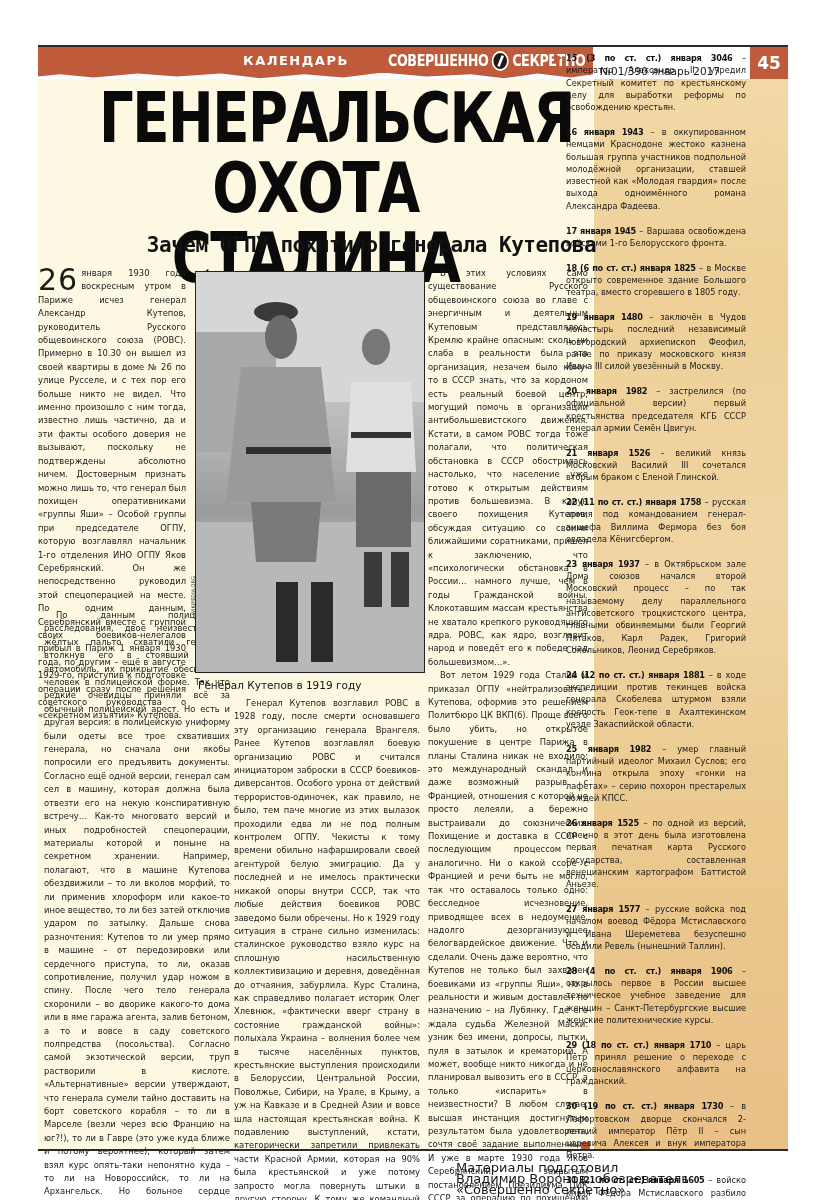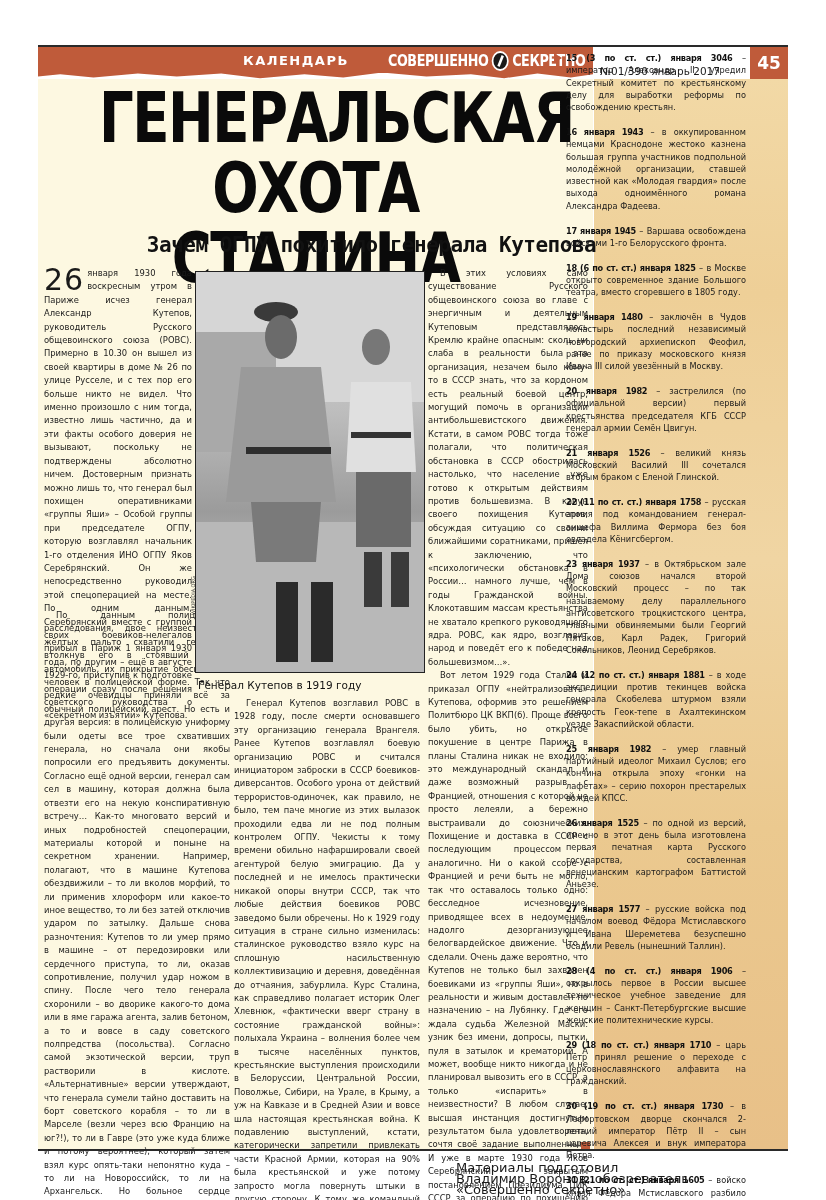--- a/index.html
+++ b/index.html
@@ -66,21 +66,21 @@
   </div>
   <div class="page-num">45</div>
 
   <div class="main-bg"></div>
   <div class="calendar-bg"></div>
 
   <div class="title l1">ГЕНЕРАЛЬСКАЯ</div>
   <div class="title l2">ОХОТА СТАЛИНА</div>
   <div class="subtitle">Зачем ОГПУ похитило генерала Кутепова</div>
 
-  <div class="col" style="left:6px; top:222px; width:148px;">
+  <div class="col" style="left:0; top:222px; width:148px;">
     <p class="noind"><span class="dropcap">26</span><span>января 1930 года воскресным утром в Париже исчез генерал Александр Кутепов, руководитель Русского общевоинского союза (РОВС). Примерно в 10.30 он вышел из своей квартиры в доме № 26 по улице Русселе, и с тех пор его больше никто не видел. Что именно произошло с ним тогда, известно лишь частично, да и эти факты особого доверия не вызывают, поскольку не подтверждены абсолютно ничем. Достоверным признать можно лишь то, что генерал был похищен оперативниками «группы Яши» – Особой группы при председателе ОГПУ, которую возглавлял начальник 1-го отделения ИНО ОГПУ Яков Серебрянский. Он же непосредственно руководил этой спецоперацией на месте. По одним данным, Серебрянский вместе с группой своих боевиков-нелегалов прибыл в Париж 1 января 1930 года, по другим – ещё в августе 1929-го, приступив к подготовке операции сразу после решения советского руководства о «секретном изъятии» Кутепова.</span></p>
   </div>
   <div class="col" style="left:6px; top:578px; width:148px; height:0;"></div>
 
   <div class="col" style="left:6px; top:564px; width:186px;">
     <p>По данным полицейского расследования, двое неизвестных в жёлтых пальто схватили генерала, втолкнув его в стоявший рядом автомобиль, их прикрытие обеспечивал человек в полицейской форме. Так что редкие очевидцы приняли всё за обычный полицейский арест. Но есть и другая версия: в полицейскую униформу были одеты все трое схвативших генерала, но сначала они якобы попросили его предъявить документы. Согласно ещё одной версии, генерал сам сел в машину, которая должна была отвезти его на некую конспиративную встречу… Как-то многовато версий и иных подробностей спецоперации, материалы которой и поныне на секретном хранении. Например, полагают, что в машине Кутепова обездвижили – то ли вколов морфий, то ли применив хлороформ или какое-то иное вещество, то ли без затей отключив ударом по затылку. Дальше снова разночтения: Кутепов то ли умер прямо в машине – от передозировки или сердечного приступа, то ли, оказав сопротивление, получил удар ножом в спину. После чего тело генерала схоронили – во дворике какого-то дома или в яме гаража агента, залив бетоном, а то и вовсе в саду советского полпредства (посольства). Согласно самой экзотической версии, труп растворили в кислоте. «Альтернативные» версии утверждают, что генерала сумели тайно доставить на борт советского корабля – то ли в Марселе (везли через всю Францию на юг?!), то ли в Гавре (это уже куда ближе и потому вероятнее), который затем взял курс опять-таки непонятно куда – то ли на Новороссийск, то ли на Архангельск. Но больное сердце генерала, мол, не выдержало – он умер во время плавания…</p>
   </div>
 
   <div class="photo">
     <svg viewBox="0 0 228 400" preserveAspectRatio="none">

